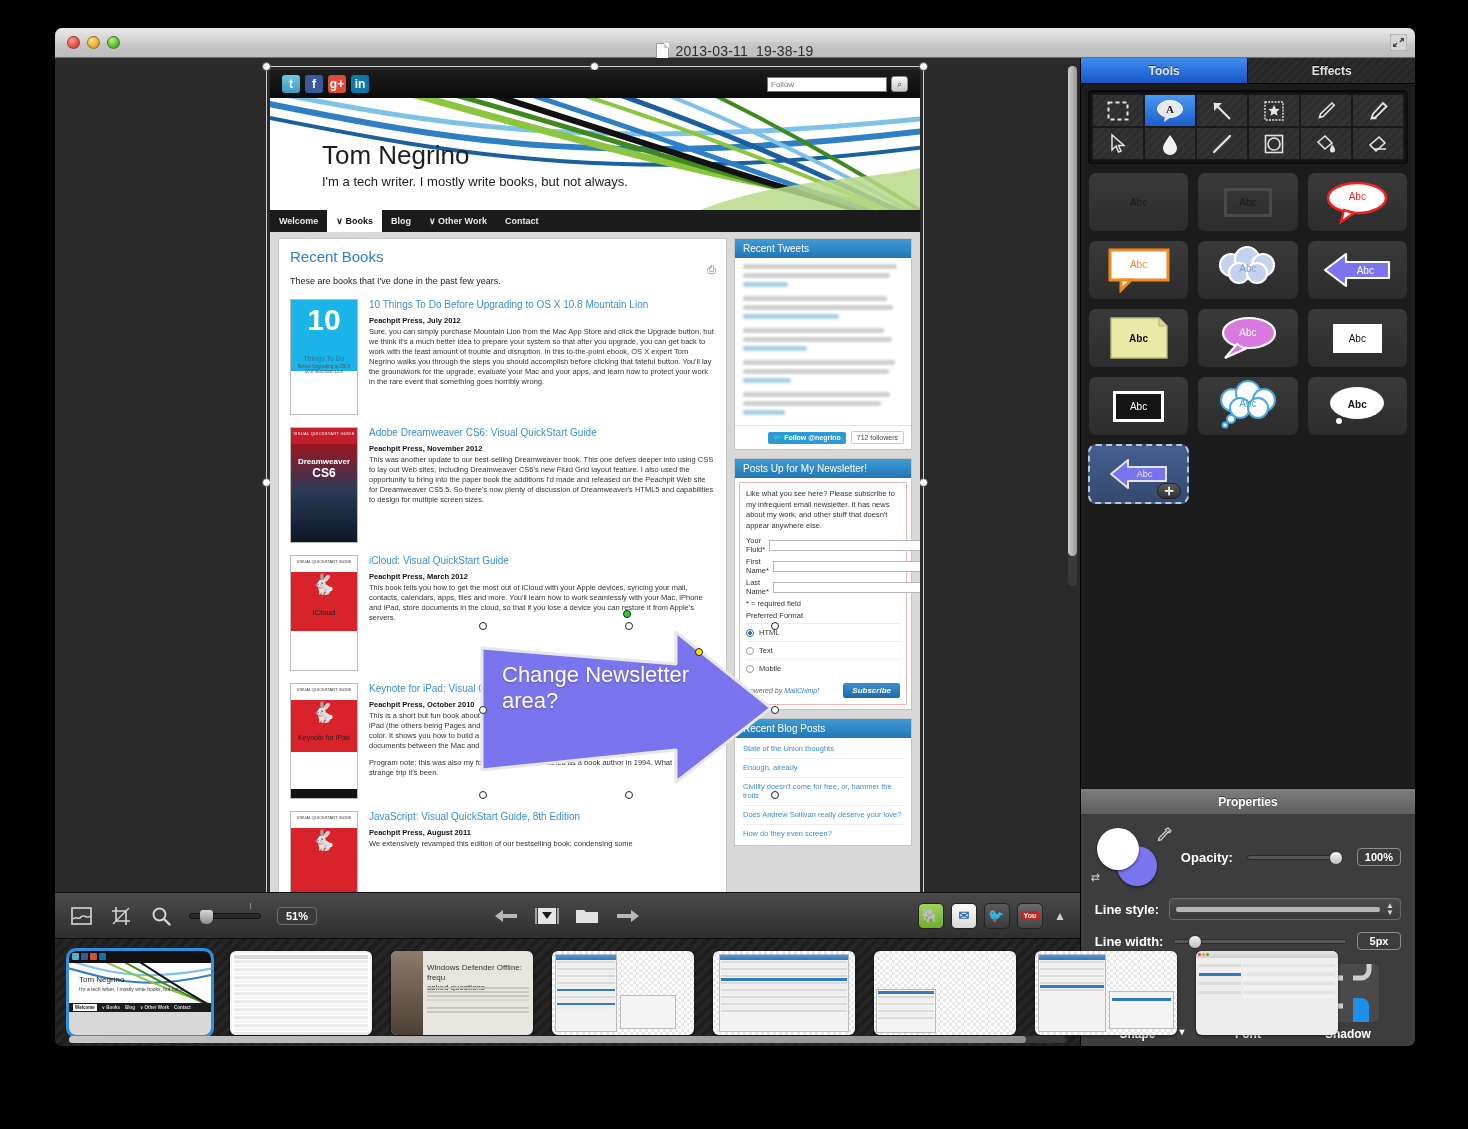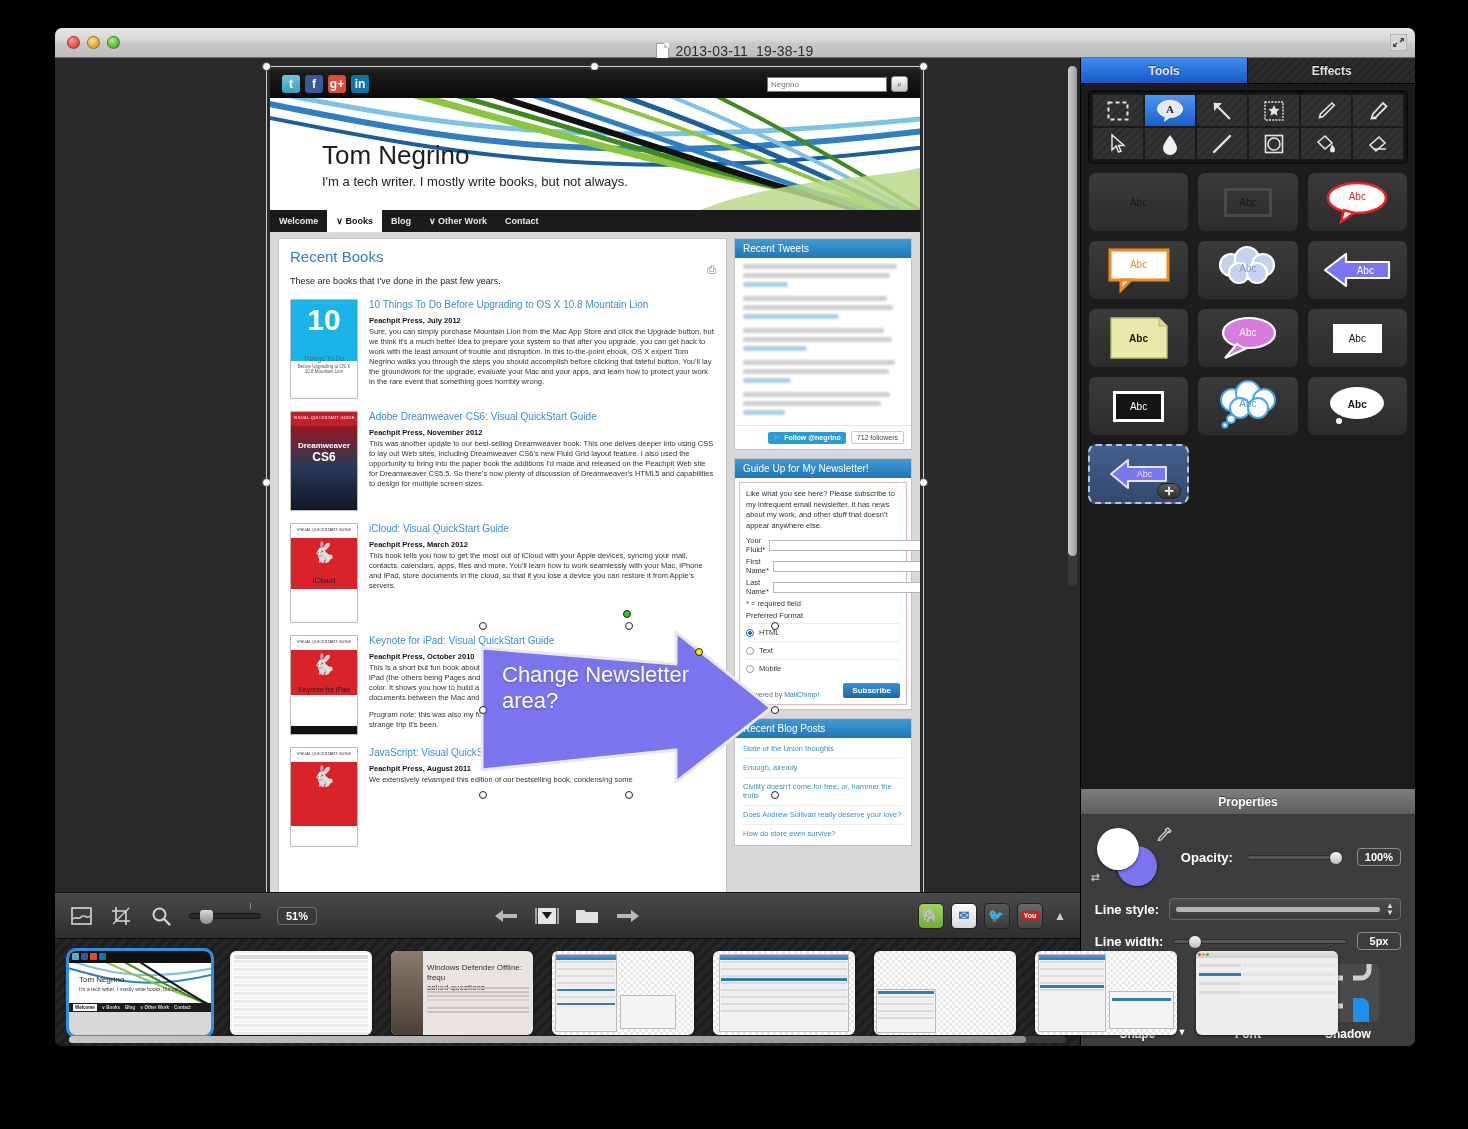--- a/index.html
+++ b/index.html
@@ -115,21 +115,21 @@
   #site-nav{height:22px;background:#1b1b1b;display:flex;align-items:stretch;font-size:9px;}
   .navitem{display:flex;align-items:center;padding:0 9px;color:#e8e8e8;font-weight:bold;}
   .navitem.active{background:#fff;color:#111;}
   #site-main{background:#d8d8d8;height:663px;display:flex;padding:6px 8px 0 8px;gap:7px;}
   #col-left{flex:1;background:#fff;border:1px solid #c4c4c4;padding:9px 11px;overflow:hidden;position:relative;}
   #ret{font-size:7.5px;color:#777;position:absolute;top:-8px;left:8px;}
   #col-left h1{font-size:15px;color:#2f7fc4;font-weight:normal;margin-bottom:11px;}
   #printer{position:absolute;right:10px;top:24px;font-size:11px;color:#666;}
   #intro{font-size:9px;color:#222;margin-bottom:13px;}
   .book{display:flex;gap:11px;margin-bottom:12px;}
-  .cover{width:68px;height:100px;flex:0 0 68px;border:1px solid #bbb;background:#fff;
+  .cover{width:68px;height:116px;flex:0 0 68px;border:1px solid #bbb;background:#fff;
     font-size:5px;color:#fff;position:relative;overflow:hidden;}
   .bmeta{flex:1;min-width:0;}
   .btitle{font-size:10px;color:#3a8ed0;line-height:1.25;margin-bottom:4px;}
   .bpub{font-size:7.5px;color:#111;font-weight:bold;margin-bottom:2px;}
   .bdesc{font-size:7.5px;color:#333;line-height:1.35;}
   .bnote{font-size:7.5px;color:#333;line-height:1.35;margin-top:7px;}
 
   #col-right{width:178px;flex:0 0 178px;}
   .widget{background:#fff;border:1px solid #c3c3c3;margin-bottom:8px;}
   .whead{background:linear-gradient(to bottom,#3f9bd6,#2176b4);color:#fff;font-size:10px;
@@ -143,21 +143,21 @@
   #tw-count{border:1px solid #c8c8c8;font-size:7px;color:#444;padding:2px 5px;border-radius:2px;}
   #nl-inner{border:1px solid #f0b6b6;margin:4px;padding:6px;}
   #nl-text{font-size:7.5px;color:#333;line-height:1.4;margin-bottom:5px;}
   .nlrow{display:flex;align-items:center;gap:4px;margin-bottom:3px;font-size:7.5px;color:#333;}
   .nlrow input{flex:1;height:11px;border:1px solid #b6b6b6;}
   .nlsmall{font-size:7.5px;color:#333;margin:3px 0;}
   .radio-row{display:flex;align-items:center;gap:5px;font-size:7.5px;color:#333;
     border-top:1px solid #ececec;padding:4px 0;}
   .rdot{width:8px;height:8px;border-radius:50%;border:1px solid #9a9a9a;background:#fff;}
   .rdot.on{background:radial-gradient(circle,#2f6fb0 0 2px,#fff 2px);border-color:#2f6fb0;}
-  #nl-foot{display:flex;align-items:flex-end;justify-content:space-between;padding-top:6px;}
+  #nl-foot{display:flex;align-items:center;justify-content:space-between;padding-top:6px;font-style:italic;}
   #nl-power{font-size:7px;color:#666;}
   #nl-power b{color:#2f7fc4;font-weight:normal;}
   #nl-sub{background:linear-gradient(to bottom,#3b8fd0,#2069a8);color:#fff;font-size:8px;
     font-weight:bold;padding:3px 9px;border-radius:2px;}
   .bloglink{font-size:7.5px;color:#3a8ed0;padding:4px 0;border-bottom:1px solid #ececec;line-height:1.3;}
 
   
   #anno{position:absolute;left:425px;top:562px;width:295px;height:175px;pointer-events:none;}
   #anno-text{position:absolute;left:22px;top:42px;width:200px;color:#fff;font-size:22px;
     line-height:1.18;text-shadow:0 1px 2px rgba(0,0,0,.25);}
@@ -310,21 +310,21 @@
         </div>
 
         <div id="shot">
 
           <div id="site-top">
             <span class="social s-tw">t</span>
             <span class="social s-fb">f</span>
             <span class="social s-gp">g+</span>
             <span class="social s-li">in</span>
             <span id="site-search">
-              <span id="site-search-input">Negrino</span>
+              <span id="site-search-input">Follow</span>
               <span id="site-search-btn">⌕</span>
             </span>
           </div>
 
           <div id="site-banner">
             <svg class="swoosh" viewBox="0 0 650 112" preserveAspectRatio="none">
               <rect width="650" height="112" fill="#ffffff"></rect>
               <g fill="none" stroke-linecap="round">
                 <path d="M-20 -10 C 180 30, 330 55, 680 18" stroke="#7fc2e8" stroke-width="5"></path>
                 <path d="M-20 2 C 190 45, 340 72, 680 30" stroke="#2f7fc4" stroke-width="6"></path>
@@ -446,21 +446,21 @@
                     <div class="tweet-line" style="width:86%"></div>
                   <div class="tweet-line b" style="width:26%"></div>
                 </div>
                 <div id="tw-foot">
                   <span id="tw-follow">🐦 <span>Follow @negrino</span></span>
                   <span id="tw-count">712 followers</span>
                 </div>
               </div>
 
               <div class="widget">
-                <div class="whead">Guide Up for My Newsletter!</div>
+                <div class="whead">Posts Up for My Newsletter!</div>
                 <div id="nl-inner">
                   <div id="nl-text">Like what you see here? Please subscribe to my infrequent email newsletter. It has news about my work, and other stuff that doesn't appear anywhere else.</div>
                   <div class="nlrow">
                     <span>Your Fluid*</span>
                     <input style="">
                   </div>
                   <div class="nlrow">
                     <span>First Name*</span>
                     <input style="">
                   </div>
@@ -489,21 +489,21 @@
                 </div>
               </div>
 
               <div class="widget">
                 <div class="whead">Recent Blog Posts</div>
                 <div class="wbody" style="padding:2px 8px">
                   <div class="bloglink">State of the Union thoughts</div>
                   <div class="bloglink">Enough, already</div>
                   <div class="bloglink">Civility doesn't come for free; or, hammer the trolls</div>
                   <div class="bloglink">Does Andrew Sullivan really deserve your love?</div>
-                  <div class="bloglink" style="border:0">How do store even survive?</div>
+                  <div class="bloglink" style="border:0">How do they even screen?</div>
                 </div>
               </div>
 
             </div>
           </div>
         </div>
 
         <div id="anno">
           <svg viewBox="0 0 295 175" width="295" height="175" style="position:absolute;inset:0">
             <path d="M2 28 L196 44 L196 12 L291 88 L196 162 L196 130 L2 150 Z" fill="#7b74ef" stroke="#e8e8e8" stroke-width="3" stroke-linejoin="round"></path>

